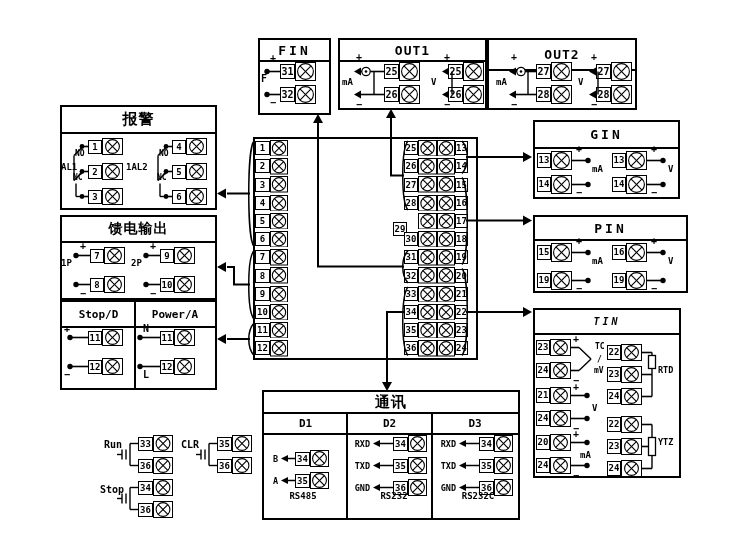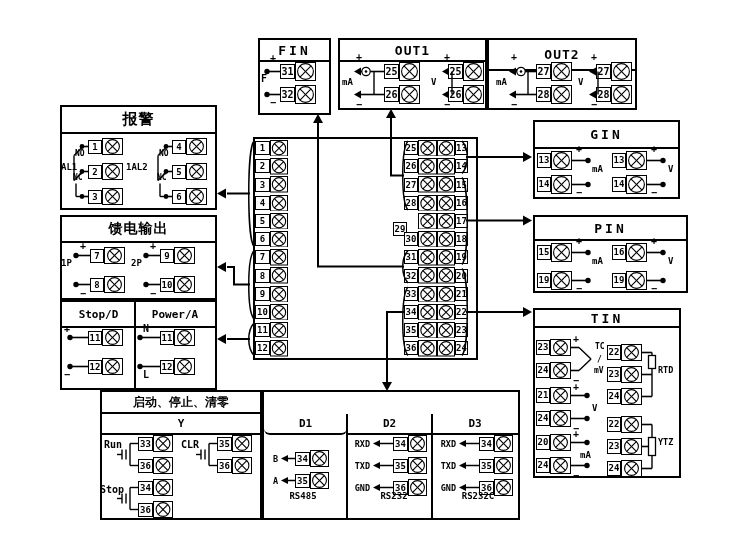--- a/index.html
+++ b/index.html
@@ -54,30 +54,27 @@
 
   <div class="box" style="left:533px;top:120px;width:147px;height:79px;">
     <div class="title" style="height:27px;font-size:13px;letter-spacing:3px;">GIN</div>
   </div>
 
   <div class="box" style="left:533px;top:215px;width:155px;height:78px;">
     <div class="title" style="height:24px;font-size:13px;letter-spacing:3px;">PIN</div>
   </div>
 
   <div class="box" style="left:533px;top:308px;width:148px;height:170px;">
-    <div class="title" style="height:18px;font-size:13px;letter-spacing:3px;">TIN</div>
-  </div>
-
-  <div class="box" style="left:100px;top:390px;width:162px;height:130px;">
-    <div class="title cjk" style="height:22px;font-size:12px;letter-spacing:0;">启动、停止、清零</div>
-    <div class="hdr" style="left:0;top:22px;width:158px;height:21px;font-size:11px;">Y</div>
-  </div>
+    <div class="title" style="height:25px;font-size:10px;letter-spacing:3px;font-style:italic;">TIN</div>
+  </div>
+
 
   <div class="box" style="left:262px;top:390px;width:258px;height:130px;">
-    <div class="hdr" style="left:0;top:22px;width:83px;height:21px;font-size:11px;border-radius:6px;">D1</div>
+    <div class="title cjk" style="height:22px;font-size:15px;">通讯</div>
+    <div class="hdr" style="left:0;top:22px;width:83px;height:21px;font-size:11px;">D1</div>
     <div class="hdr" style="left:83px;top:22px;width:85px;height:21px;font-size:11px;">D2</div>
     <div class="hdr" style="left:168px;top:22px;width:86px;height:21px;font-size:11px;">D3</div>
     <div class="vline" style="left:82px;top:22px;height:104px;"></div>
     <div class="vline" style="left:167px;top:22px;height:104px;"></div>
   </div>
 
   <svg id="wires" width="750" height="545">
       <path d="M254,141 C247,149 247,238.5 254,246.5" fill="none" stroke="#000" stroke-width="1.5"></path>
       <path d="M254,250.5 C247,258.5 247,311 254,319" fill="none" stroke="#000" stroke-width="1.5"></path>
       <path d="M254,323 C247,331 247,347.5 254,355.5" fill="none" stroke="#000" stroke-width="1.5"></path>

